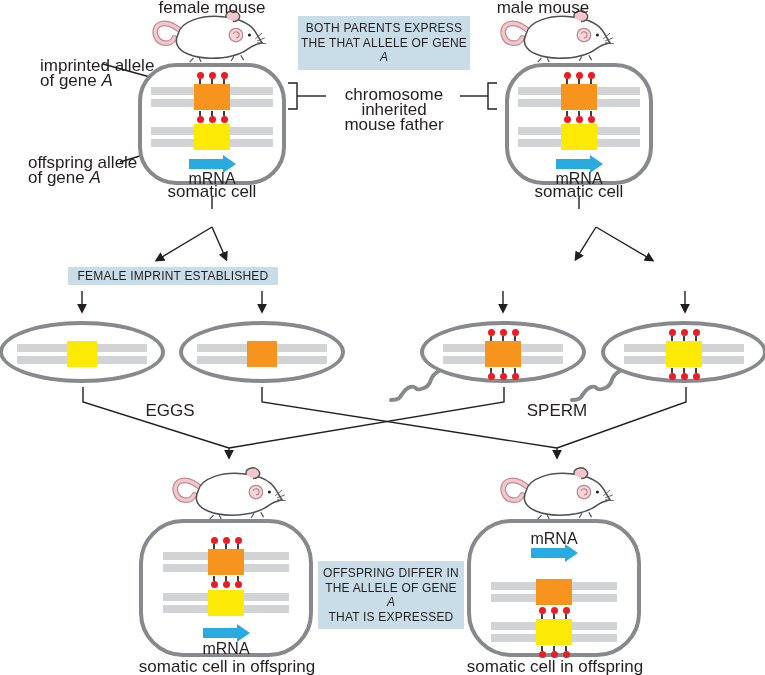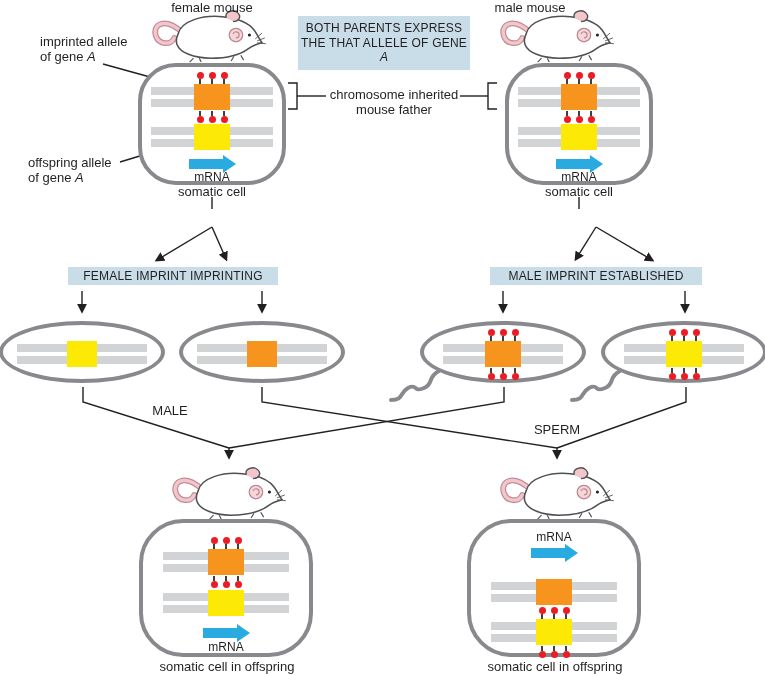--- a/index.html
+++ b/index.html
@@ -2,21 +2,21 @@
 <html style="--banner: #c8dde8; --cell-border: #87898c; --bar: #d1d3d4; --orange: #f7941e; --yellow: #fce905; --red: #ec1c24; --blue: #29abe2; --ink: #231f20; --mouse-pink: #f2c6ca;"><head>
 <meta charset="utf-8">
 <style>
   html,body{margin:0;padding:0;background:#fff;}
   .canvas{
     position:relative;width:765px;height:675px;background:#fff;overflow:hidden;
     font-family:"Liberation Sans", sans-serif;color:var(--ink,#231f20);
   }
   .canvas *{box-sizing:border-box;}
   .overlay{position:absolute;left:0;top:0;z-index:1;pointer-events:none;}
-  .lbl{position:absolute;z-index:4;font-size:13px;line-height:15px;}
+  .lbl{position:absolute;z-index:4;font-size:17px;line-height:15px;}
   .center{text-align:center;}
   .banner{
     position:absolute;z-index:4;background:var(--banner,#c8dde8);
     font-size:12px;line-height:18px;text-align:center;letter-spacing:.2px;
   }
   .banner.multi{line-height:14.5px;padding:5px 2px;}
   .cell{
     position:absolute;z-index:3;background:#fff;
     border:4px solid var(--cell-border,#87898c);border-radius:38px;
   }
@@ -33,21 +33,21 @@
   .allele.slim{width:30px;}
   .lollis{position:absolute;left:0;right:0;display:flex;justify-content:center;gap:5px;z-index:2;}
   .lolli{display:block;width:7px;height:12px;position:relative;}
   .lolli::before{content:"";position:absolute;left:0;width:7px;height:7px;border-radius:50%;background:var(--red,#ec1c24);}
   .lolli::after{content:"";position:absolute;left:2.5px;width:2px;height:5px;background:#404041;}
   .lollis.up .lolli::before{top:0;} .lollis.up .lolli::after{top:7px;}
   .lollis.down .lolli::before{bottom:0;} .lollis.down .lolli::after{bottom:7px;}
   .mrna{position:absolute;width:34px;height:10px;background:var(--blue,#29abe2);z-index:2;}
   .mrna::after{content:"";position:absolute;left:34px;top:-4.5px;width:0;height:0;
     border-left:13px solid var(--blue,#29abe2);border-top:9.5px solid transparent;border-bottom:9.5px solid transparent;}
-  .mrna-label{position:absolute;left:0;right:0;text-align:center;font-size:12px;z-index:2;}
+  .mrna-label{position:absolute;left:0;right:0;text-align:center;font-size:16px;z-index:2;}
   .mouse{position:absolute;z-index:4;width:118px;height:54px;}
   i{font-style:italic;}
 </style>
 </head>
 <body>
 
 <div class="canvas">
 
   <svg width="0" height="0" style="position:absolute">
     <defs>
@@ -120,42 +120,46 @@
       <use href="#mouse"></use>
     </svg>
   <svg class="mouse" style="left:168px;top:466px">
       <use href="#mouse"></use>
     </svg>
   <svg class="mouse" style="left:496px;top:466px">
       <use href="#mouse"></use>
     </svg>
 
   <div class="lbl center" style="left:152px;top:0;width:120px">female mouse</div>
-  <div class="lbl center" style="left:470px;top:0;width:120px">male mouse</div>
-
-  <div class="lbl" style="left:40px;top:34px">
+  <div class="lbl center" style="left:483px;top:0;width:120px">male mouse</div>
+
+  <div class="lbl" style="left:40px;top:58px">
     <span>imprinted allele</span><br>
     <span>of gene</span> <i>A</i>
   </div>
   <div class="lbl" style="left:28px;top:155px">
     <span>offspring allele</span><br>
     <span>of gene</span> <i>A</i>
   </div>
 
   <div class="lbl center" style="left:324px;top:87px;width:140px">
     <span>chromosome inherited</span><br>
     <span>mouse father</span>
   </div>
 
   <div class="banner multi" style="left:298px;top:16px;width:172px">
     <span>BOTH PARENTS EXPRESS</span><br>
     <span>THE THAT ALLELE OF GENE</span> <i>A</i>
   </div>
-  <div class="banner" style="left:68px;top:267px;width:210px;height:18px">FEMALE IMPRINT IMPRINTING</div>
-  <div class="banner" style="left:490px;top:267px;width:212px;height:18px">MALE IMPRINT ESTABLISHED</div>
+  <div class="banner" style="left:68px;top:267px;width:210px;height:18px">FEMALE IMPRINT ESTABLISHED</div>
+  <div class="banner multi" style="left:318px;top:561px;width:146px">
+    <span>OFFSPRING DIFFER IN</span><br>
+    <span>THE ALLELE OF GENE</span> <i>A</i><br>
+    <span>THAT IS EXPRESSED</span>
+  </div>
 
   <div class="cell" style="left:138px;top:63px;width:148px;height:122px">
     <div class="lollis up" style="top:5px">
         <i class="lolli"></i>
         <i class="lolli"></i>
         <i class="lolli"></i>
       </div>
     <div class="pairbars" style="top:17px;width:122px">
         <b class="bar b1"></b>
         <b class="bar b2"></b>
@@ -209,21 +213,21 @@
         <b class="allele ye slim"></b>
       </div>
   </div>
   <div class="gamete" style="left:179px;top:321px">
     <div class="pairbars" style="top:16px;width:130px">
         <b class="bar b1"></b>
         <b class="bar b2"></b>
         <b class="allele or slim"></b>
       </div>
   </div>
-  <div class="lbl center" style="left:130px;top:403px;width:80px">MALE</div>
+  <div class="lbl center" style="left:130px;top:403px;width:80px">EGGS</div>
 
   <div class="gamete" style="left:420px;top:321px">
     <div class="lollis up" style="top:4px">
         <i class="lolli"></i>
         <i class="lolli"></i>
         <i class="lolli"></i>
       </div>
     <div class="pairbars" style="top:16px;width:120px">
         <b class="bar b1"></b>
         <b class="bar b2"></b>
@@ -245,21 +249,21 @@
         <b class="bar b1"></b>
         <b class="bar b2"></b>
         <b class="allele ye"></b>
       </div>
     <div class="lollis down" style="top:43px">
         <i class="lolli"></i>
         <i class="lolli"></i>
         <i class="lolli"></i>
       </div>
   </div>
-  <div class="lbl center" style="left:517px;top:422px;width:80px">SPERM</div>
+  <div class="lbl center" style="left:517px;top:403px;width:80px">SPERM</div>
 
   <div class="cell big" style="left:139px;top:519px;width:174px;height:138px">
     <div class="lollis up" style="top:14px">
         <i class="lolli"></i>
         <i class="lolli"></i>
         <i class="lolli"></i>
       </div>
     <div class="pairbars" style="top:26px;width:126px">
         <b class="bar b1"></b>
         <b class="bar b2"></b>

